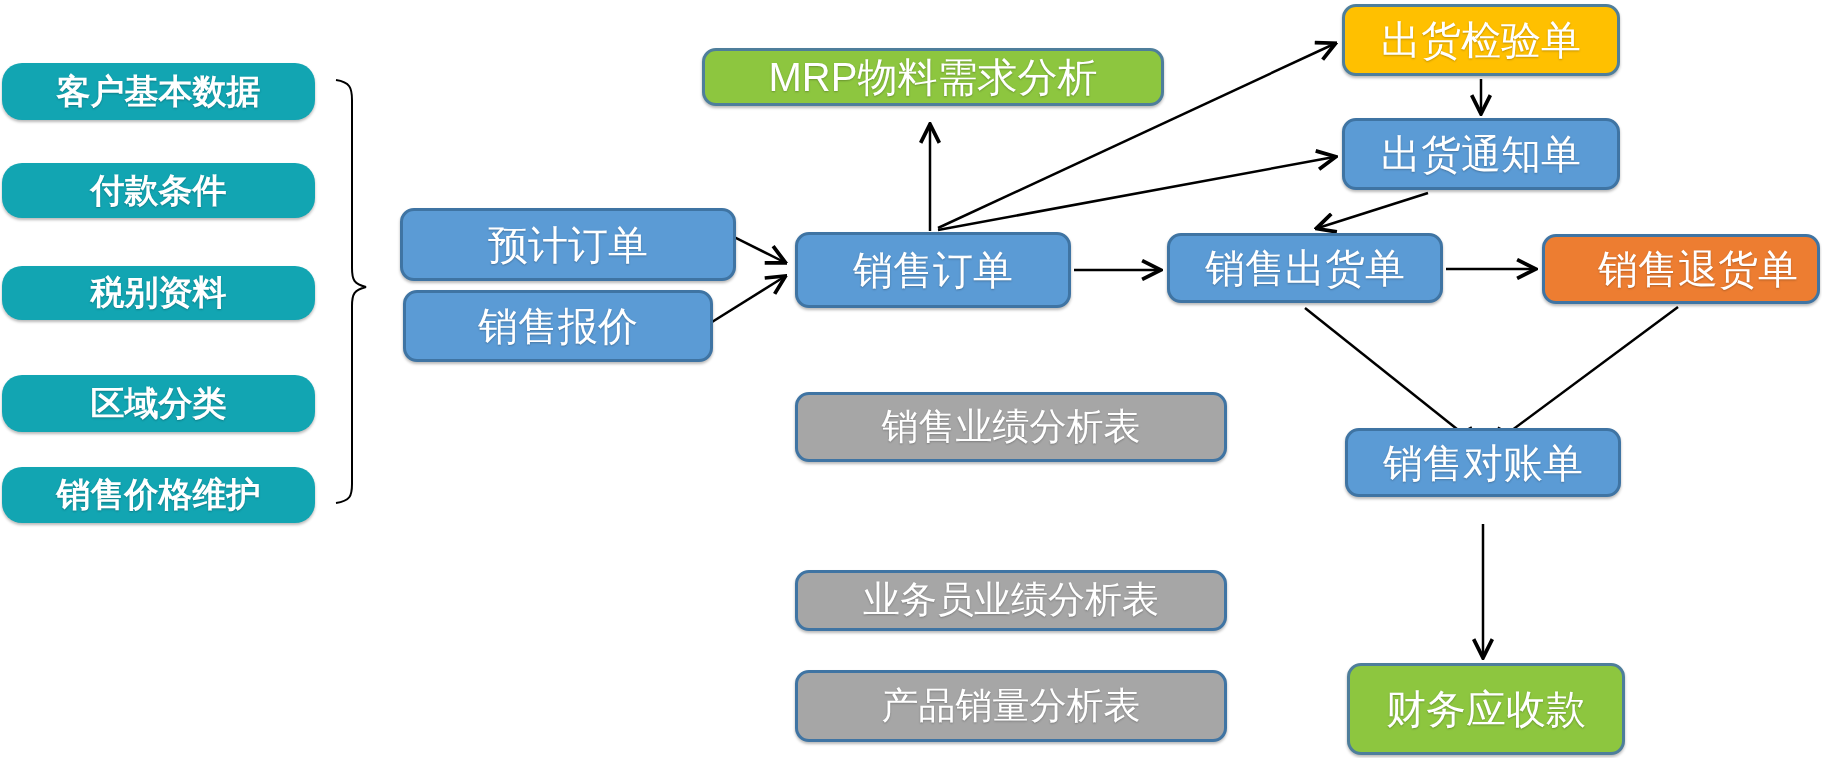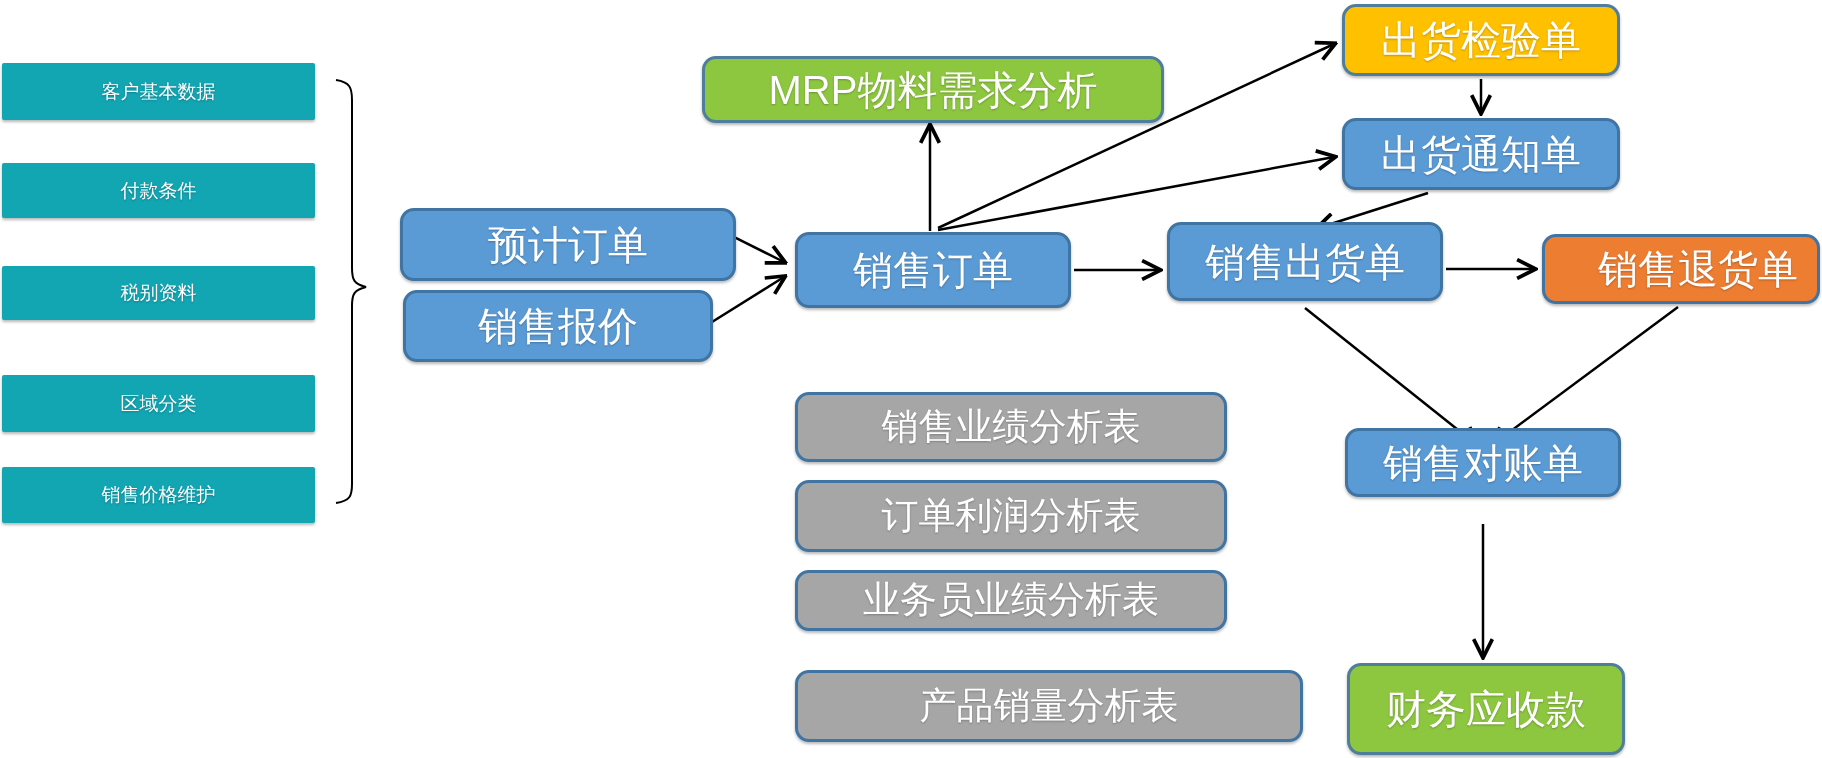--- a/index.html
+++ b/index.html
@@ -10,21 +10,21 @@
   html,body{margin:0;padding:0;background:#FFFFFF;}
   body{width:1822px;height:758px;overflow:hidden;
        font-family:"Liberation Sans", sans-serif;}
   #canvas{position:relative;width:1822px;height:758px;}
   #wires{position:absolute;left:0;top:0;z-index:1;}
   .node{position:absolute;z-index:2;display:flex;align-items:center;justify-content:center;
         box-sizing:border-box;border-radius:14px;color:var(--text);
         box-shadow:0 2px 3px rgba(0,0,0,.28);text-align:center;line-height:1.05;}
   .node span{text-shadow:0 1px 2px rgba(0,0,0,.25);white-space:nowrap;}
   .big{font-size:40px;}
-  .teal{background:var(--teal);border:none;border-radius:2px;font-size:19px;font-weight:normal;}
+  .teal{background:var(--teal);border:none;border-radius:20px;font-size:34px;font-weight:bold;}
   .blue{background:var(--blue);border:3px solid var(--blue_border);}
   .green{background:var(--green);border:3px solid var(--outline);}
   .yellow{background:var(--yellow);border:3px solid var(--outline);}
   .orange{background:var(--orange);border:3px solid var(--blue_border);padding-left:34px;}
   .gray{background:var(--gray);border:3px solid var(--blue_border);font-size:37px;}
 </style>
 </head>
 <body>
 
 <div id="canvas">
@@ -69,51 +69,48 @@
     <span>销售价格维护</span>
   </div>
 
   <div class="node blue big" style="left:400px;top:208px;width:336px;height:73px">
     <span>预计订单</span>
   </div>
   <div class="node blue big" style="left:403px;top:290px;width:310px;height:72px">
     <span>销售报价</span>
   </div>
 
-  <div class="node green big" style="left:702px;top:56px;width:462px;height:67px">
+  <div class="node green big" style="left:702px;top:48px;width:462px;height:58px">
     <span>MRP物料需求分析</span>
   </div>
   <div class="node blue big" style="left:795px;top:232px;width:276px;height:76px">
     <span>销售订单</span>
   </div>
   <div class="node blue big" style="left:1342px;top:118px;width:278px;height:72px">
     <span>出货通知单</span>
   </div>
   <div class="node yellow big" style="left:1342px;top:4px;width:278px;height:72px">
     <span>出货检验单</span>
   </div>
-  <div class="node blue big" style="left:1167px;top:222px;width:276px;height:79px">
+  <div class="node blue big" style="left:1167px;top:233px;width:276px;height:70px">
     <span>销售出货单</span>
   </div>
   <div class="node orange big" style="left:1542px;top:234px;width:278px;height:70px">
     <span>销售退货单</span>
   </div>
   <div class="node blue big" style="left:1345px;top:428px;width:276px;height:69px">
     <span>销售对账单</span>
   </div>
   <div class="node green big" style="left:1347px;top:663px;width:278px;height:92px">
     <span>财务应收款</span>
   </div>
 
   <div class="node gray" style="left:795px;top:392px;width:432px;height:70px">
     <span>销售业绩分析表</span>
   </div>
-  <div class="node gray" style="left:795px;top:480px;width:432px;height:72px">
-    <span>订单利润分析表</span>
-  </div>
   <div class="node gray" style="left:795px;top:570px;width:432px;height:61px">
     <span>业务员业绩分析表</span>
   </div>
-  <div class="node gray" style="left:795px;top:670px;width:508px;height:72px">
+  <div class="node gray" style="left:795px;top:670px;width:432px;height:72px">
     <span>产品销量分析表</span>
   </div>
 
 </div>
 
 </body></html>

